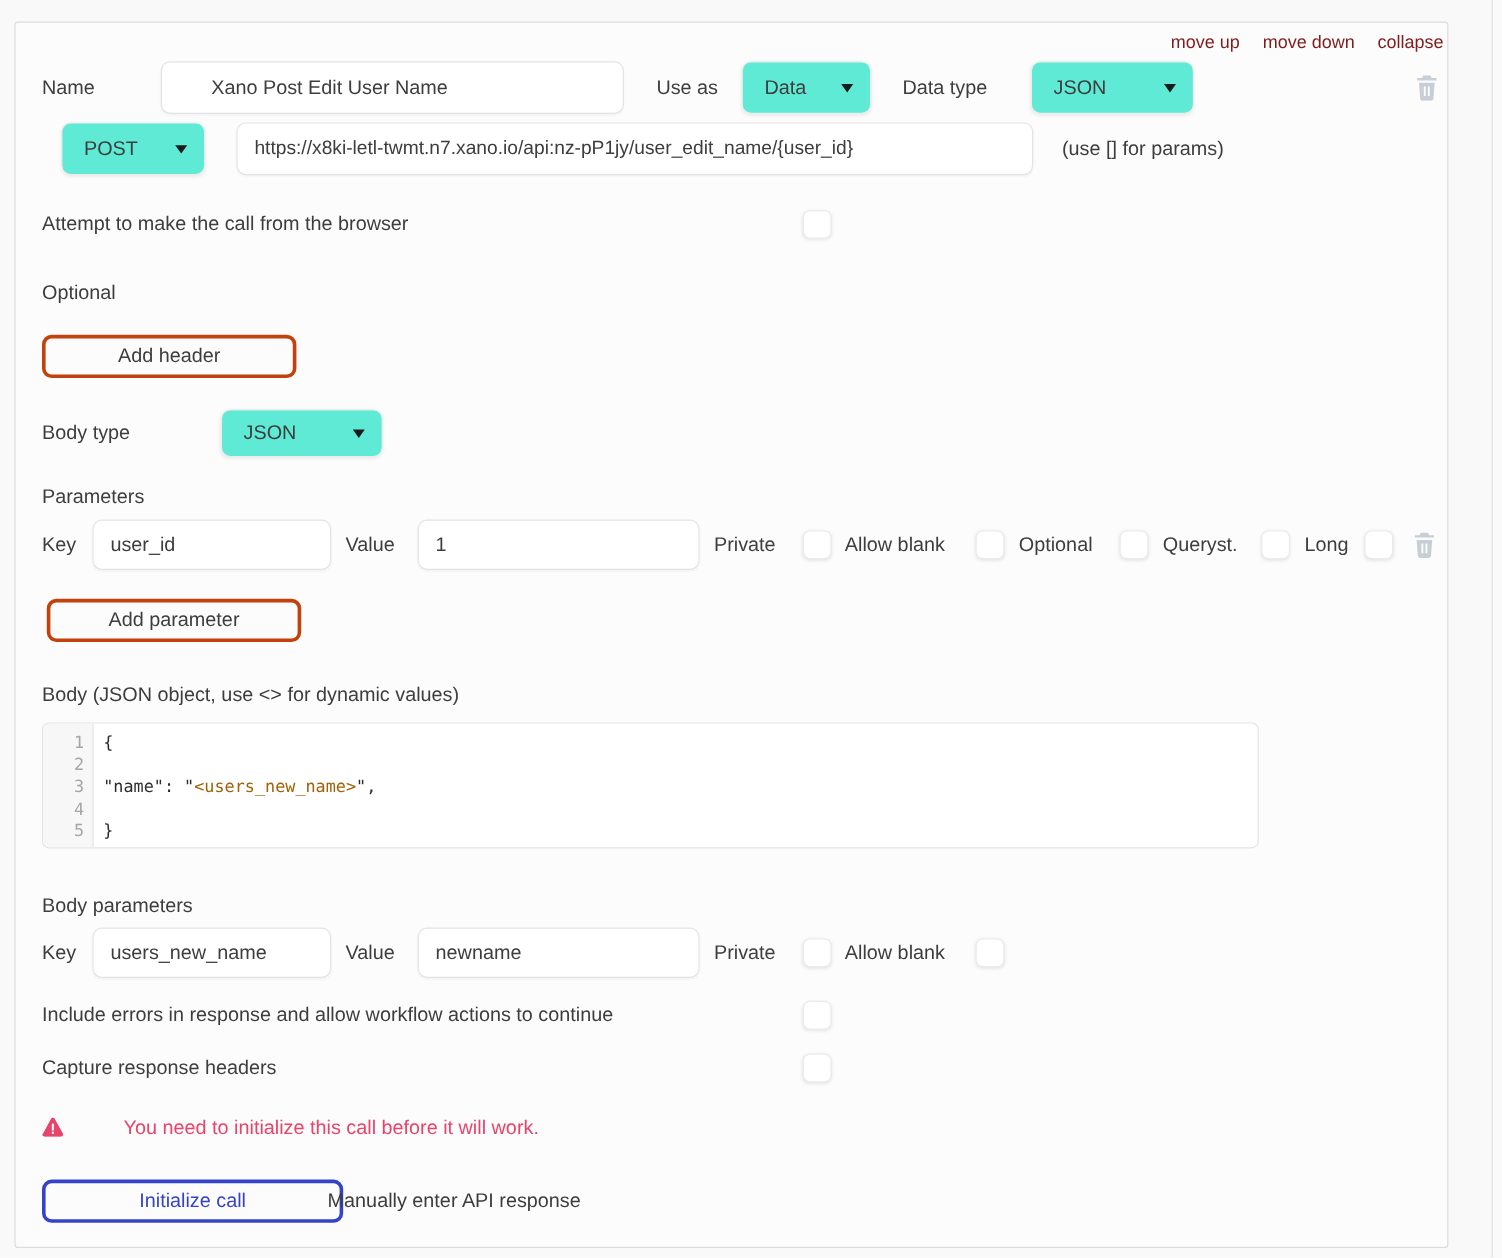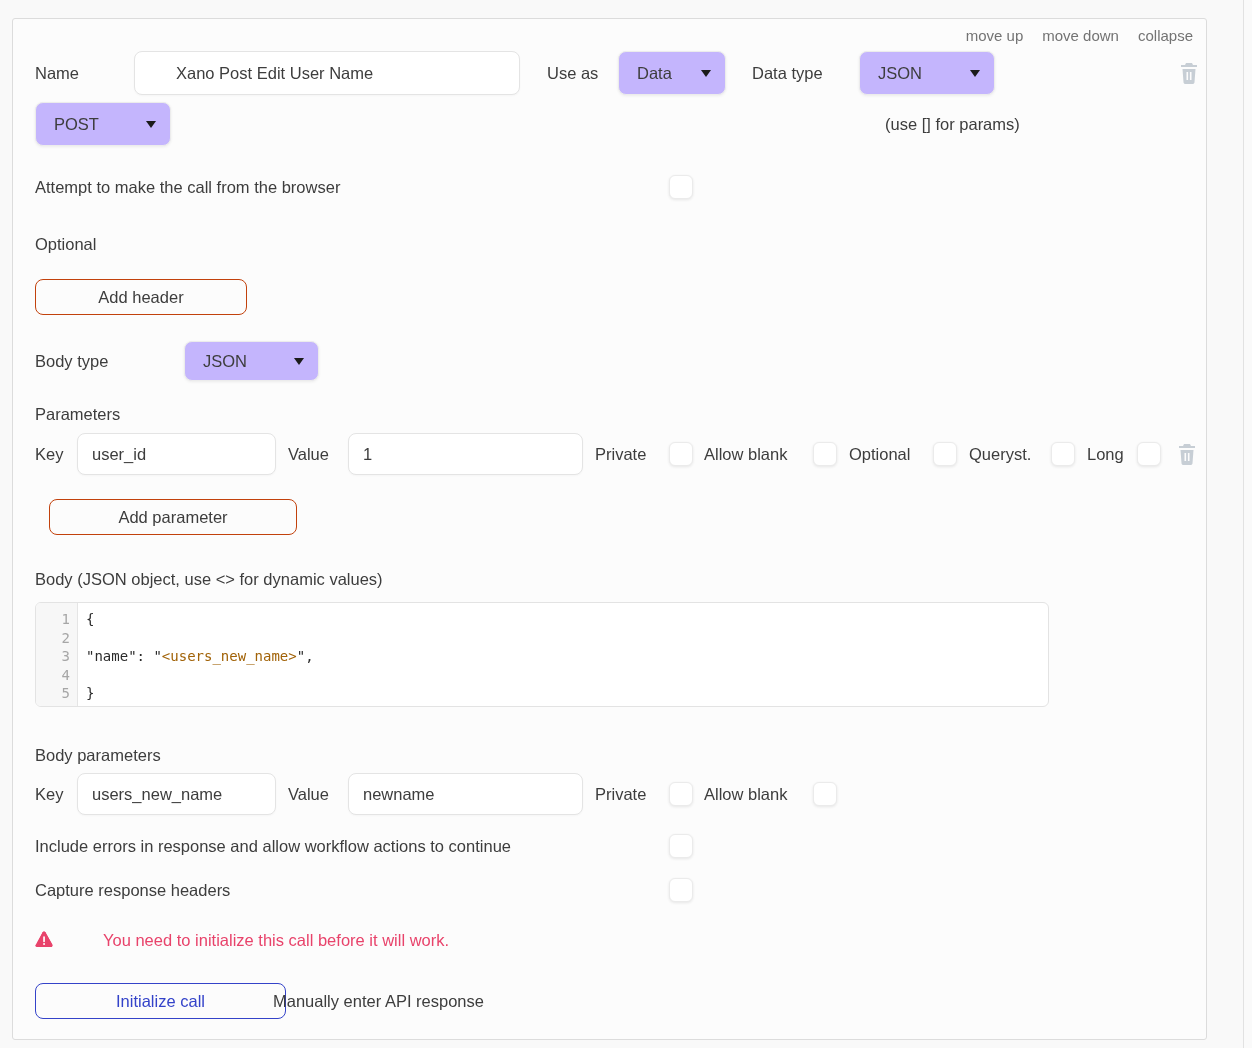--- a/index.html
+++ b/index.html
@@ -20,43 +20,43 @@
     border-left:1px solid #e2e2e2; background:#fafafa;
   }
   .row { position:absolute; left:0; width:100%; }
   .lbl { position:absolute; font-size:16.5px; color:#3d3d3d; white-space:nowrap; }
   .input {
     position:absolute; background:#fff; border:1px solid #e4e4e4; border-radius:8px;
     font-family:"Liberation Sans", sans-serif; font-size:16.5px; color:#3d3d3d;
     padding:0 14px; outline:none; box-shadow:0 1px 2px rgba(0,0,0,0.03);
   }
   .select {
-    position:absolute; background:#c4b5fd; border:1px solid #ececec; border-radius:8px;
+    position:absolute; background:#5eead4; border:1px solid #ececec; border-radius:8px;
     display:flex; align-items:center; justify-content:space-between;
     padding:0 14px 0 18px; font-size:16.5px; color:#3d3d3d; cursor:pointer;
     box-shadow:0 1px 3px rgba(0,0,0,0.07);
   }
   .caret {
     width:0; height:0; border-left:5.5px solid transparent; border-right:5.5px solid transparent;
     border-top:7px solid #1b1b1b; margin-left:10px; flex:none;
   }
   .btn {
-    position:absolute; background:#fcfcfc; border:1px solid #c2410c; border-radius:8px;
+    position:absolute; background:#fcfcfc; border:3px solid #c2410c; border-radius:8px;
     font-family:"Liberation Sans", sans-serif; font-size:16.5px; color:#3d3d3d;
     display:flex; align-items:center; justify-content:center; cursor:pointer;
   }
   .btn.primary { border-color:#3443c9; color:#3443c9; background:#fcfcfc; }
   .checkbox {
     position:absolute; width:24px; height:24px; background:#fff;
     border:1px solid #ebebeb; border-radius:6px; cursor:pointer;
     box-shadow:0 1px 3px rgba(0,0,0,0.09);
   }
   .toolbar {
-    position:absolute; top:8px; right:13px; display:flex; gap:19px;
-    font-size:15px; color:#737373;
+    position:absolute; top:8px; right:3px; display:flex; gap:19px;
+    font-size:15px; color:#7f1d1d;
   }
   .toolbar span { cursor:pointer; }
   .trash { position:absolute; width:20px; height:22px; cursor:pointer; }
   .editor {
     position:absolute; left:22px; top:583px; width:1014px; height:105px;
     background:#fff; border:1px solid #e3e3e3; border-radius:6px;
     display:flex; overflow:hidden;
     font-family:"DejaVu Sans Mono", monospace; font-size:14px; line-height:18.5px;
   }
   .gutter {
@@ -92,24 +92,25 @@
     <div class="select" style="left:846px;width:136px;height:44px;">
       <span>JSON</span>
       <span class="caret"></span>
     </div>
     <svg class="trash" style="left:1166px;top:11px;" viewBox="0 0 20 22">
       <path fill="#c7ced5" d="M7 1h6l1 2h4v2H2V3h4l1-2zM3.5 7h13l-1 13.2c-.1 1-.9 1.8-2 1.8h-7c-1.1 0-1.9-.8-2-1.8L3.5 7zm4 3v8h1.6v-8H7.5zm3.4 0v8h1.6v-8h-1.6z"></path>
     </svg>
   </div>
 
   <div class="row" style="top:83px;height:44px;">
-    <div class="select" style="left:22px;width:136px;height:44px;">
+    <div class="select" style="left:38px;width:120px;height:44px;">
       <span>POST</span>
       <span class="caret"></span>
     </div>
+    <input class="input" style="left: 184px; width: 664px; height: 44px; font-size: 16px;" value="https://x8ki-letl-twmt.n7.xano.io/api:nz-pP1jy/user_edit_name/{user_id}">
     <span class="hint" style="left:872px;line-height:44px;">(use [] for params)</span>
   </div>
 
   <div class="row" style="top:156px;height:24px;">
     <span class="lbl" style="left:22px;line-height:24px;">Attempt to make the call from the browser</span>
     <span class="checkbox" style="left:656px;top:0;"></span>
   </div>
 
   <span class="lbl" style="top:216px;left:22px;">Optional</span>
   <button class="btn" style="left:22px;top:260px;width:212px;height:36px;">Add header</button>
@@ -135,21 +136,21 @@
     <span class="lbl" style="left:836px;line-height:42px;">Optional</span>
     <span class="checkbox" style="left:920px;top:9px;"></span>
     <span class="lbl" style="left:956px;line-height:42px;">Queryst.</span>
     <span class="checkbox" style="left:1038px;top:9px;"></span>
     <span class="lbl" style="left:1074px;line-height:42px;">Long</span>
     <span class="checkbox" style="left:1124px;top:9px;"></span>
     <svg class="trash" style="left:1164px;top:10px;" viewBox="0 0 20 22">
       <path fill="#c7ced5" d="M7 1h6l1 2h4v2H2V3h4l1-2zM3.5 7h13l-1 13.2c-.1 1-.9 1.8-2 1.8h-7c-1.1 0-1.9-.8-2-1.8L3.5 7zm4 3v8h1.6v-8H7.5zm3.4 0v8h1.6v-8h-1.6z"></path>
     </svg>
   </div>
-  <button class="btn" style="left:36px;top:480px;width:248px;height:36px;">Add parameter</button>
+  <button class="btn" style="left:26px;top:480px;width:212px;height:36px;">Add parameter</button>
 
   <span class="lbl" style="top:551px;left:22px;">Body (JSON object, use &lt;&gt; for dynamic values)</span>
   <div class="editor">
     <div class="gutter">
         <div>1</div>
         <div>2</div>
         <div>3</div>
         <div>4</div>
         <div>5</div>
       </div>

